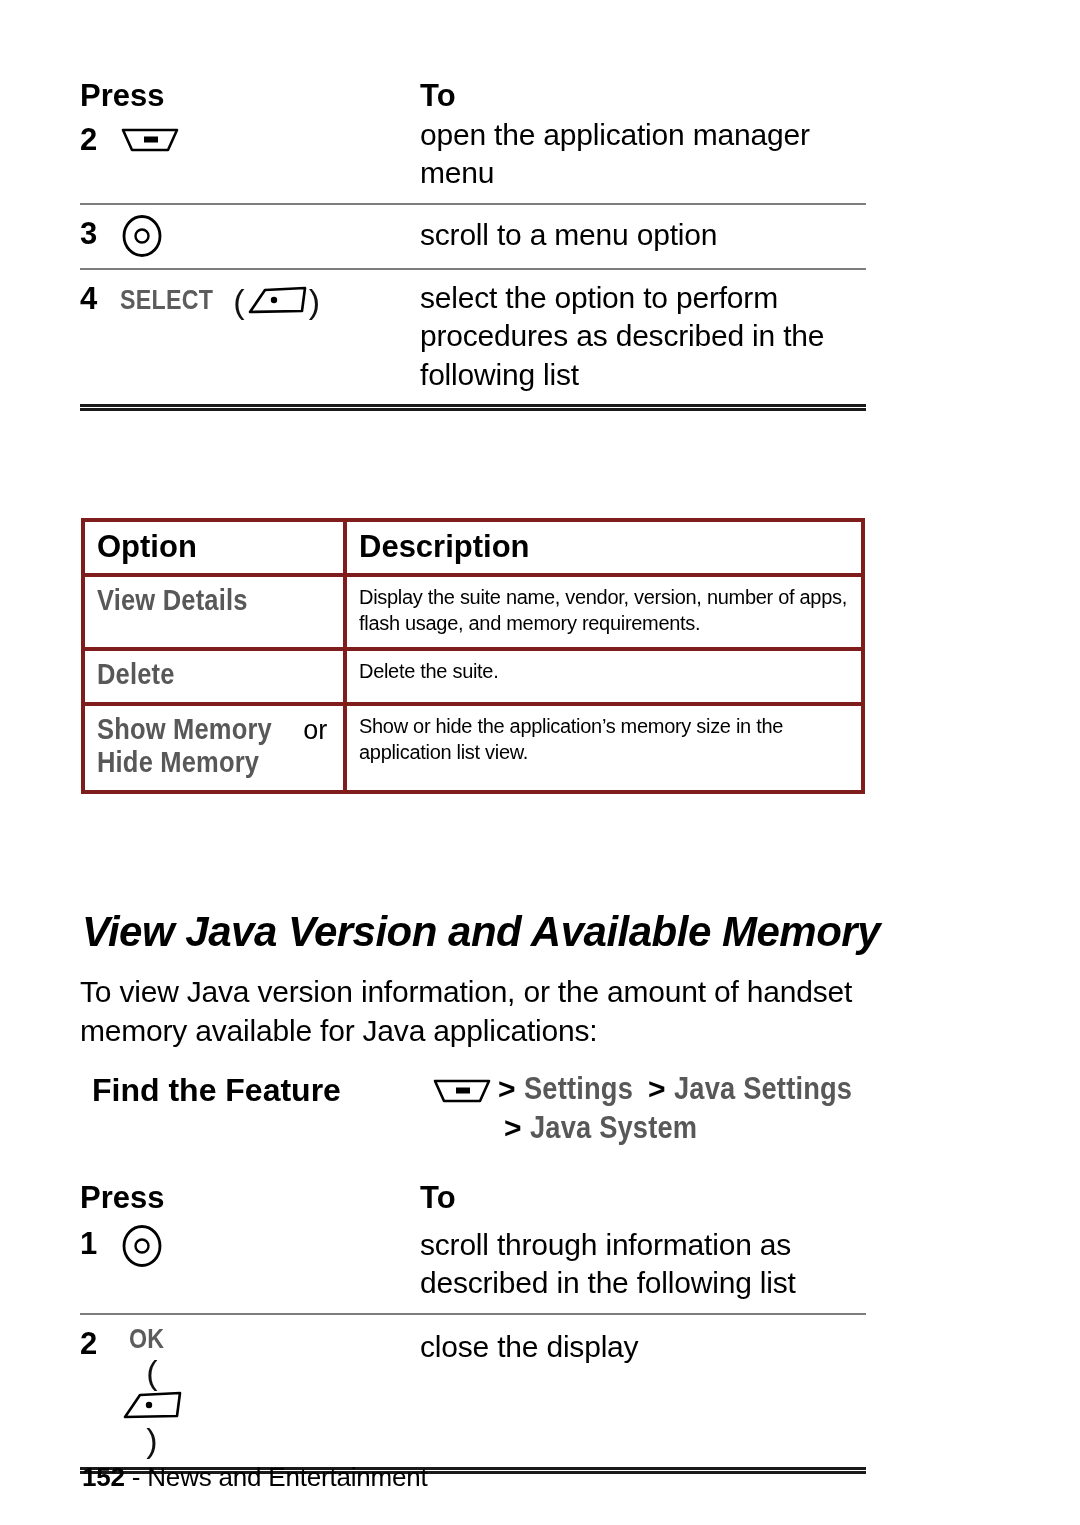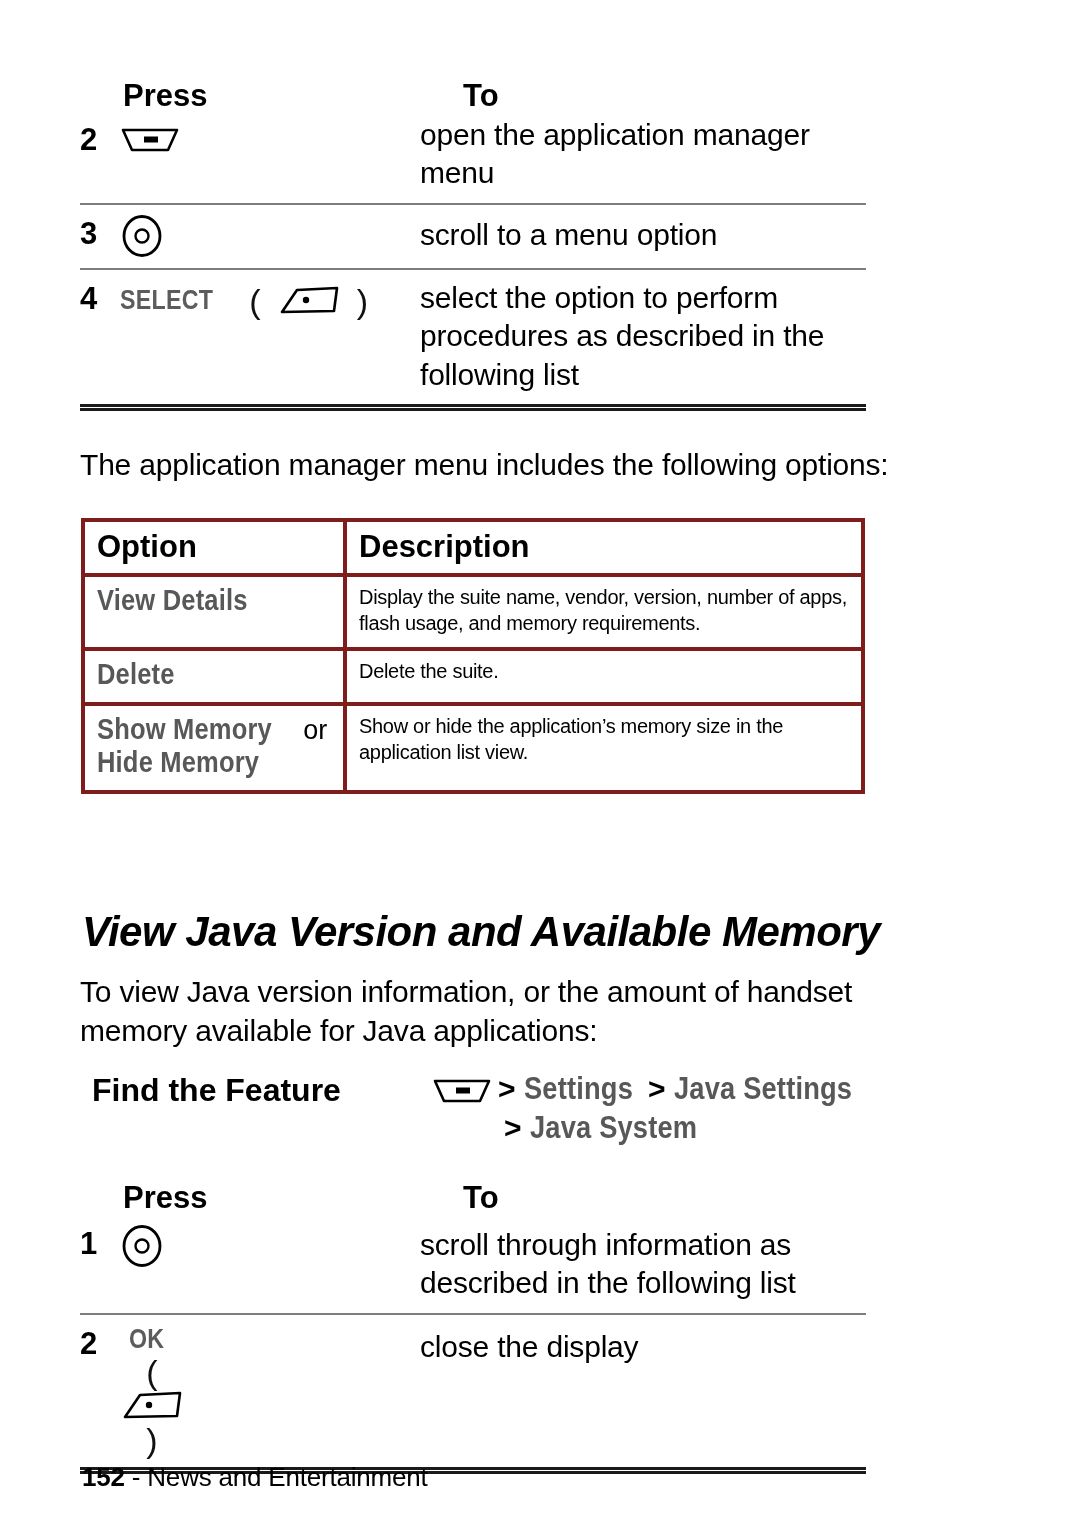--- a/index.html
+++ b/index.html
@@ -24,21 +24,20 @@
 
   
   .steptable {
     position: absolute;
     width: 786px;
     left: 80px;
   }
   .steptable .hdr {
     display: flex;
     align-items: center;
-    margin-left: 43px;
   }
   .srow {
     display: flex;
     align-items: flex-start;
     padding: 5px 0 10px 0;
   }
   .rule {
     height: 0;
     border-top: 2px solid #7d7d7d;
     width: 100%;
@@ -263,41 +262,40 @@
       <div class="c-to">
         <div class="totext" style="padding-top:6px;">scroll to a menu option</div>
       </div>
     </div>
 
     <div class="rule"></div>
 
     <div class="srow">
       <div class="c-press">
         <div class="stepnum">4</div>
-        <div class="keycell" style="padding-top:6px;gap:16px;">
+        <div class="keycell" style="padding-top:6px;">
           <span class="softlabel">SELECT</span>
           <span class="paren">(</span>
           <span class="icon-soft">
             <svg width="64" height="34" viewBox="0 0 64 34">
               <path d="M5,28 L20,6 L60,4 L57,27 Z" fill="#ffffff" stroke="#000000" stroke-width="2.6" stroke-linejoin="round"></path>
               <circle cx="29" cy="16" r="3.2" fill="#000000"></circle>
             </svg>
           </span>
           <span class="paren">)</span>
         </div>
       </div>
       <div class="c-to">
         <div class="totext" style="max-width:470px;padding-top:4px;">select the option to perform procedures as described in the following list</div>
       </div>
     </div>
 
     <div class="dblrule"></div>
   </div>
 
-  <div class="para" style="left:80px; top:445px; width:840px;">The application manager menu includes the following options:</div>
 
   <table class="opttable" style="top:518px;">
     <colgroup>
         <col class="c1">
         <col>
       </colgroup>
     <thead>
       <tr>
         <th>
           <span>Option</span>

